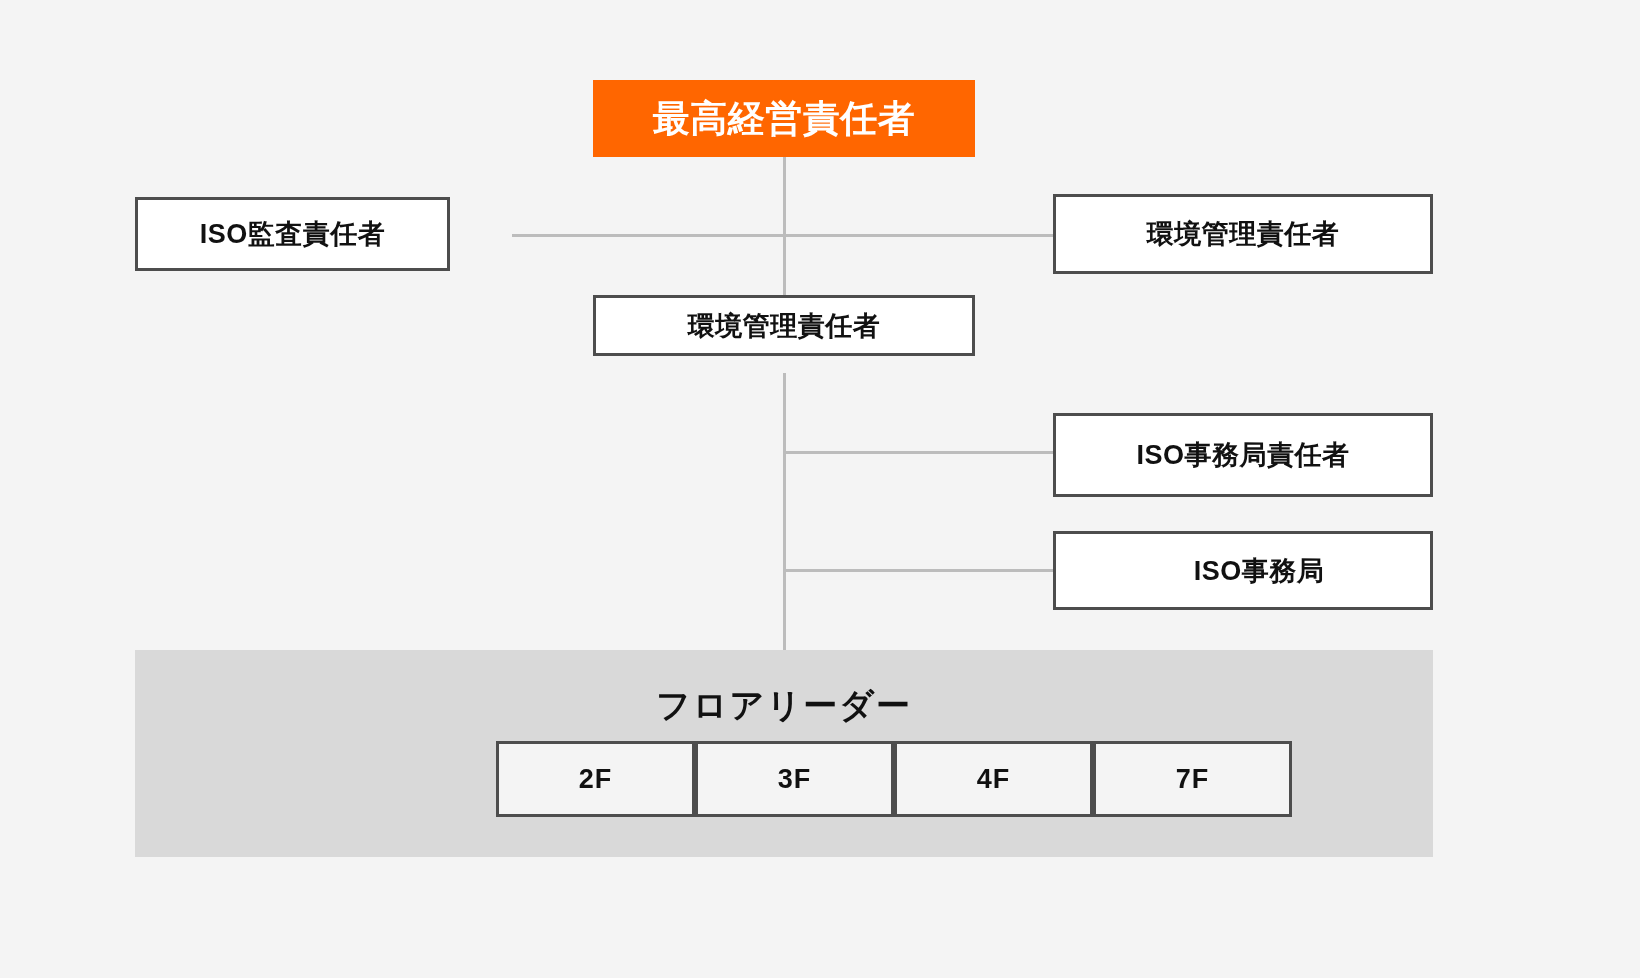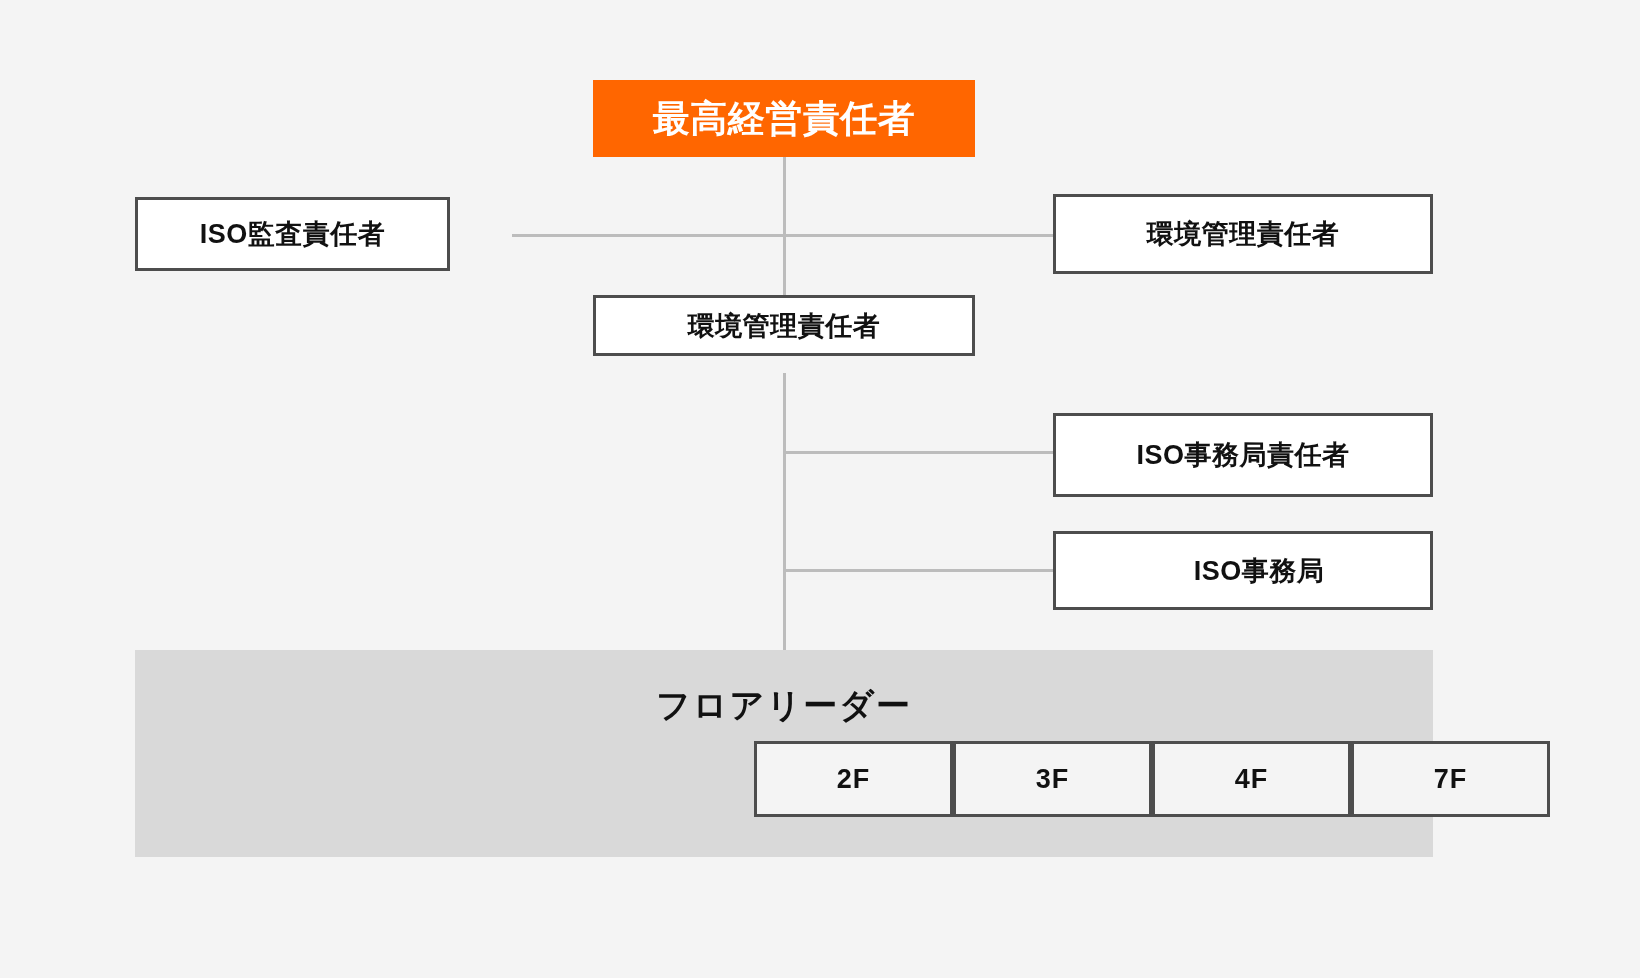--- a/index.html
+++ b/index.html
@@ -72,21 +72,21 @@
     font-weight: bold;
     color: #111111;
     letter-spacing: 2px;
   }
   .floor-row {
     position: absolute;
     left: 75px;
     top: 91px;
     width: 1312px;
     display: flex;
-    justify-content: flex-end;
+    justify-content: center;
     padding-left: 28px;
   }
   .floor-box {
     box-sizing: border-box;
     width: 199px;
     height: 76px;
     background: #f4f4f4;
     border: 3px solid #4d4d4d;
     display: flex;
     align-items: center;

